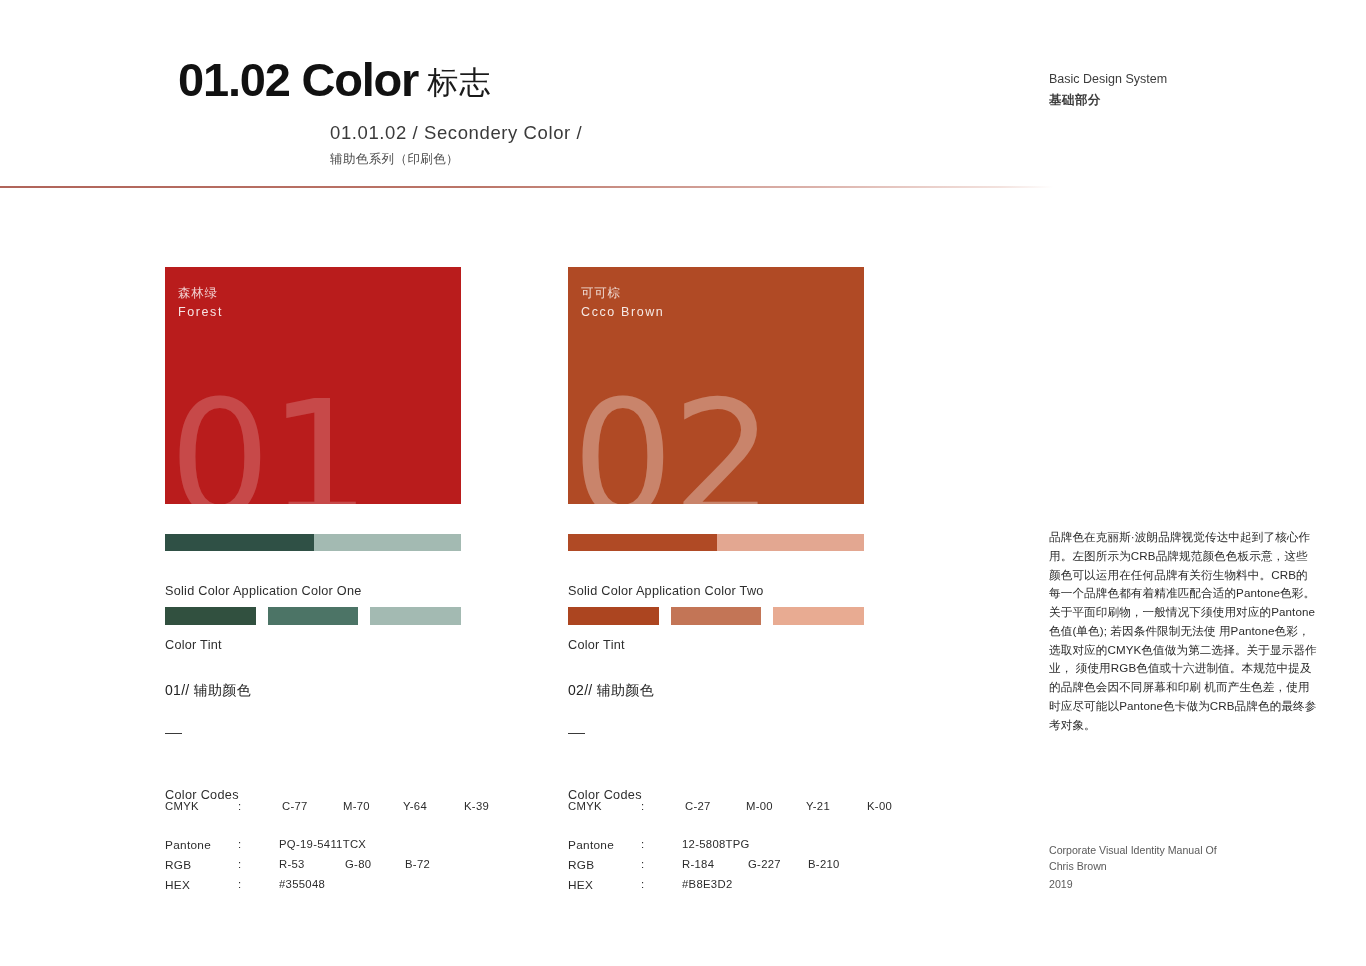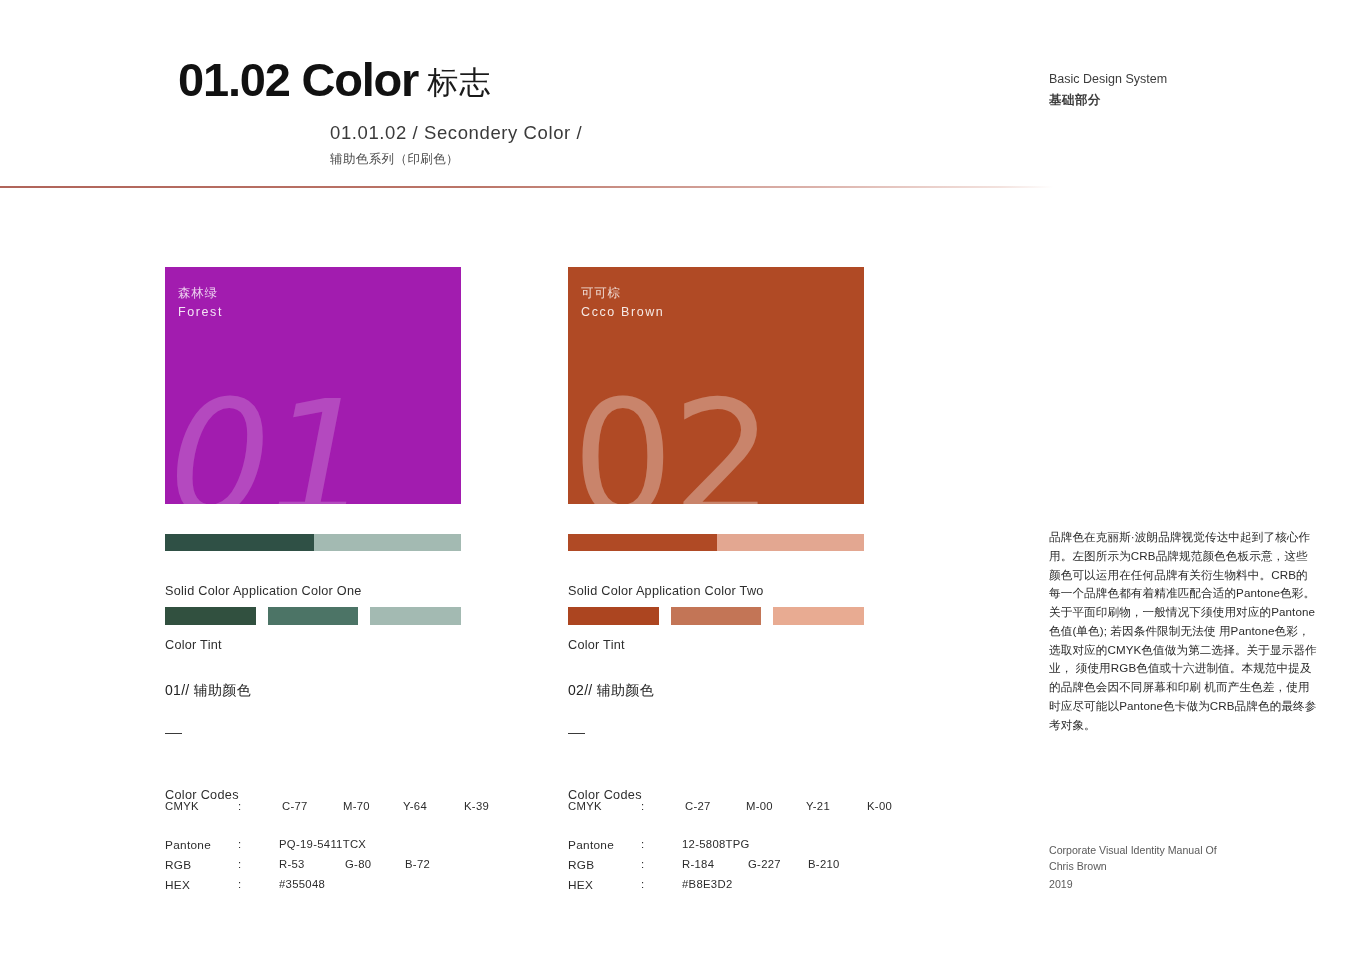--- a/index.html
+++ b/index.html
@@ -257,24 +257,24 @@
 
   <div class="header-right">
     <div>Basic Design System</div>
     <div class="hr-cjk">基础部分</div>
   </div>
 
   <div class="rule"></div>
 
   <div class="col col-1">
 
-    <div class="swatch-panel" id="panel-0" style="background: #a21caf;">
+    <div class="swatch-panel" id="panel-0" style="background: #b91c1c;">
       <div class="swatch-label-cn">森林绿</div>
       <div class="swatch-label-en">Forest</div>
-      <div class="swatch-numeral" id="numeral-0" style="color: rgba(255, 255, 255, 0.2); font-style: italic;">01</div>
+      <div class="swatch-numeral" id="numeral-0" style="color: rgba(255, 255, 255, 0.2);">01</div>
     </div>
 
     <div class="bar">
       <div class="bar-dark" id="bar-dark-0" style="background: rgb(47, 80, 69);"></div>
       <div class="bar-light" id="bar-light-0" style="background: rgb(163, 186, 178);"></div>
     </div>
 
     <div class="solid-caption">Solid Color Application Color One</div>
 
     <div class="tints">

